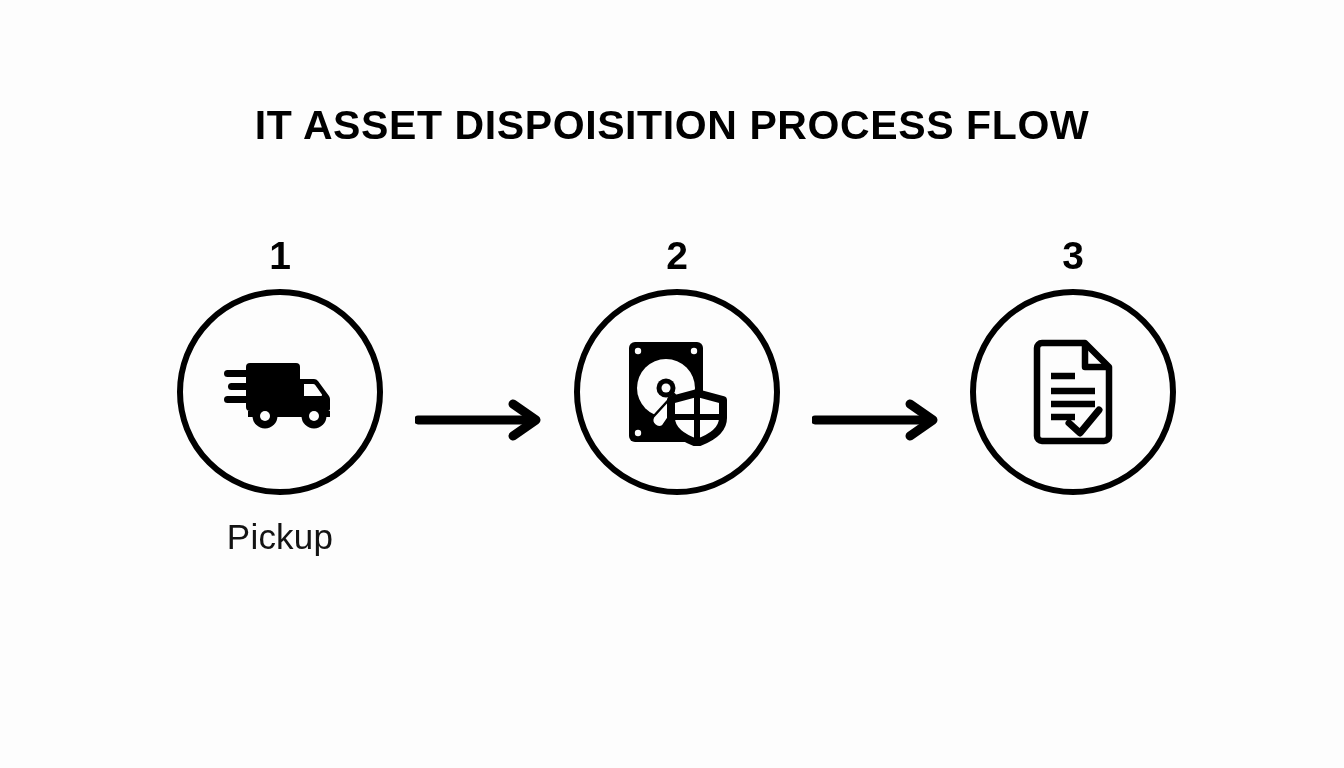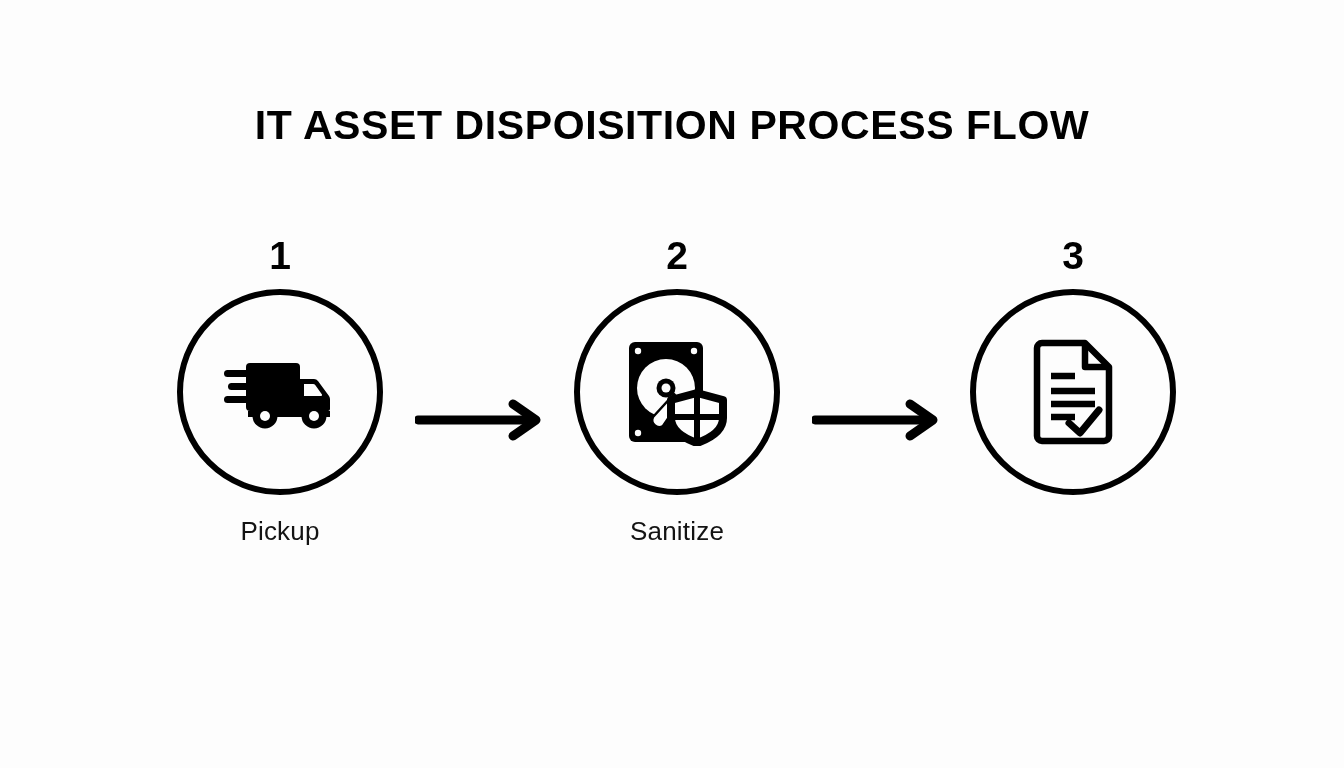--- a/index.html
+++ b/index.html
@@ -78,21 +78,21 @@
     display: flex;
     align-items: center;
     justify-content: center;
   }
 
   .circle svg { display: block; }
 
   .step-label {
     margin-top: 22px;
     font-family: "Liberation Sans", sans-serif;
-    font-size: 26px;
+    font-size: 35px;
     font-weight: normal;
     color: #131313;
     line-height: 1.15;
     letter-spacing: 0.2px;
   }
 
   
   .arrow {
     position: absolute;
     top: 159px;
@@ -169,21 +169,20 @@
 
             <path d="M49 56 L28 79 a7 7 0 0 0 10 9 L55 63 z" fill="#fdfdfd" stroke="#000" stroke-width="2.5" stroke-linejoin="round"></path>
 
             <path d="M72 55 L98 62 V80 c0 12 -12 20 -26 25 c-14 -5 -26 -13 -26 -25 V62 z" fill="#fdfdfd" stroke="#000" stroke-width="8" stroke-linejoin="round"></path>
 
             <path d="M72 58 V102" stroke="#000" stroke-width="6"></path>
             <path d="M48 79 H96" stroke="#000" stroke-width="6"></path>
           </svg>
         </span>
       </div>
-      <div class="step-label">Sanitize</div>
     </div>
 
     <div class="arrow arrow-2">
       <span>
         <svg width="132" height="50" viewBox="0 0 132 50" fill="none" xmlns="http://www.w3.org/2000/svg">
           <path d="M3 25 H112" stroke="#000" stroke-width="9" stroke-linecap="round"></path>
           <path d="M98 9 L121 25 L98 41" stroke="#000" stroke-width="9" stroke-linecap="round" stroke-linejoin="round" fill="none"></path>
         </svg>
       </span>
     </div>

